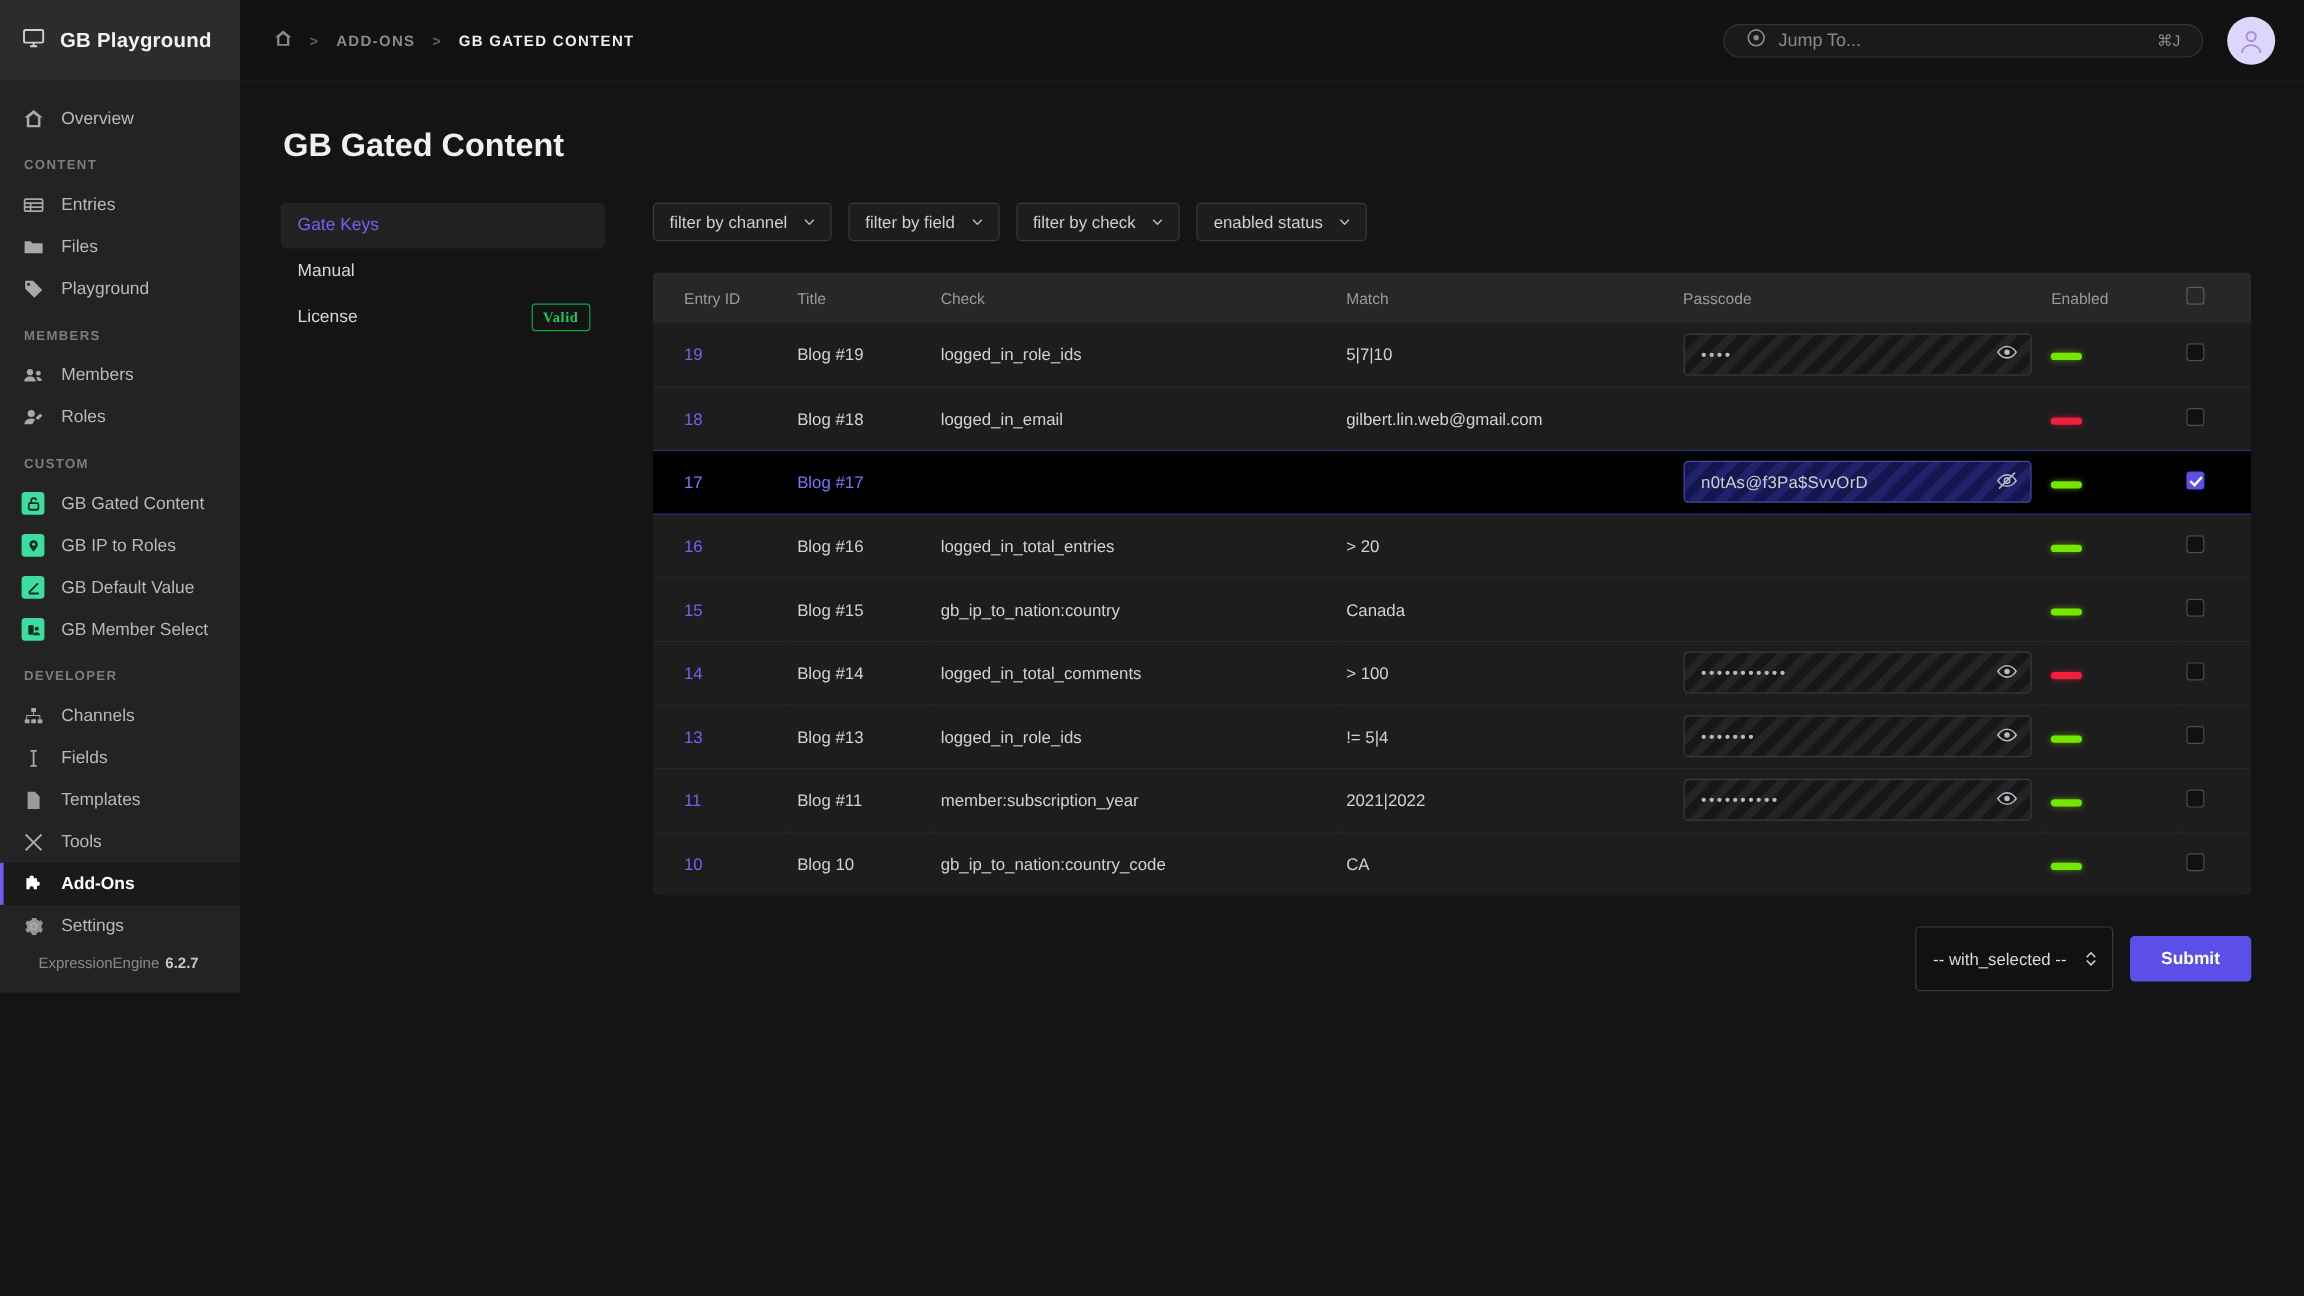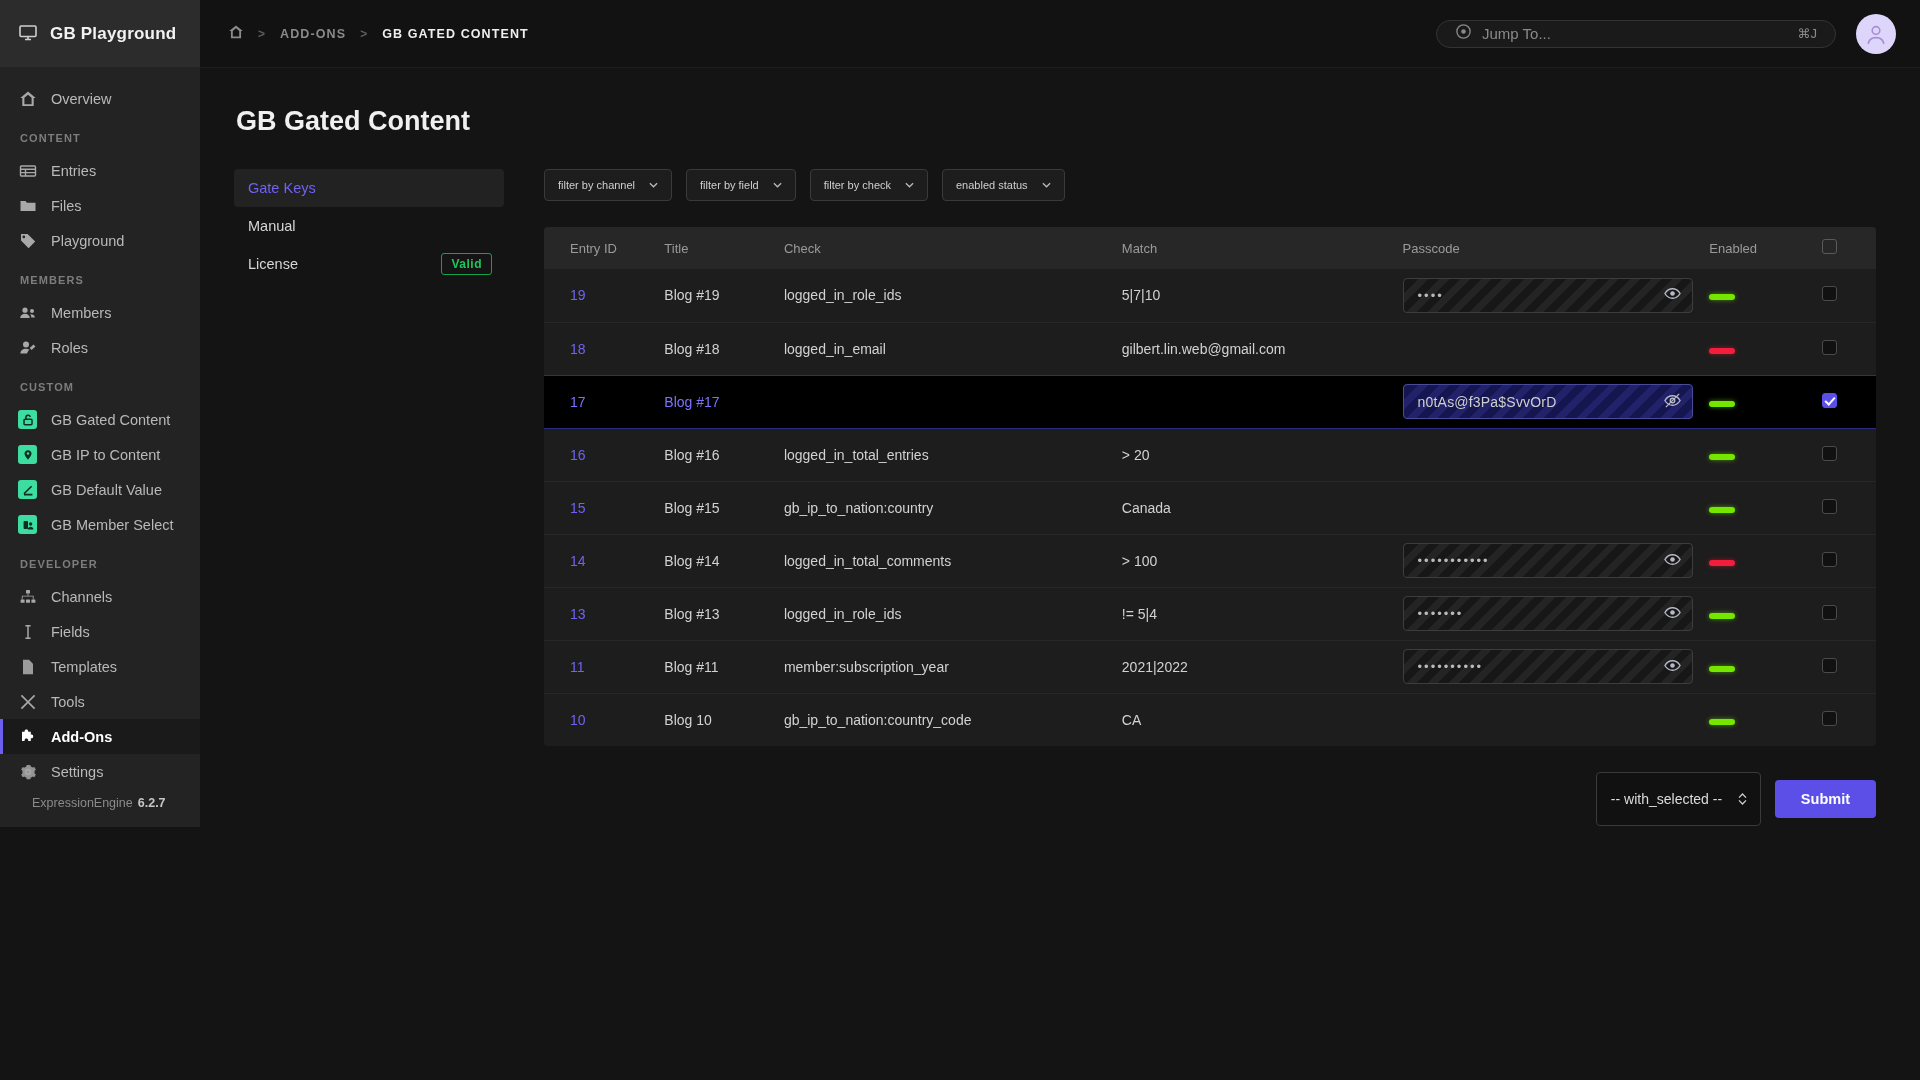--- a/index.html
+++ b/index.html
@@ -82,31 +82,31 @@
   
   .subnav { width: 270px; flex: 0 0 270px; }
   .subnav-item {
     height: 38px; display: flex; align-items: center; justify-content: space-between;
     padding: 0 12px 0 14px; border-radius: 4px; font-size: 14.5px; color: #d6d6d6; cursor: pointer;
   }
   .subnav-item.active { background: #222222; color: #6f63f2; }
   .badge-valid {
     border: 1px solid #13a049; color: #1dc75c; font-size: 12px; font-weight: bold;
     border-radius: 3px; padding: 3px 9px; letter-spacing: .5px;
-    font-family: Liberation Sans, sans-serif;
+    font-family: Liberation Serif, serif;
     text-align: right;
   }
 
   
   .panel { flex: 1 1 auto; min-width: 0; }
   .filters { display: flex; gap: 14px; margin-bottom: 26px; }
   .filter-btn {
     height: 32px; border: 1px solid #3a3a3a; border-radius: 4px; background: #1d1d1d;
     display: flex; align-items: center; gap: 14px; padding: 0 13px;
-    font-size: 11px; color: #cfcfcf; cursor: pointer;
+    font-size: 14px; color: #cfcfcf; cursor: pointer;
   }
   .caret { width: 9px; height: 6px; }
 
   .table-wrap { background: #1d1d1d; border-radius: 4px; overflow: hidden; }
   table { width: 100%; border-collapse: collapse; table-layout: fixed; }
   thead th {
     background: #272727; color: #9a9a9a; font-size: 13px; font-weight: normal;
     text-align: left; height: 42px; padding: 0 8px;
   }
   thead th:first-child { padding-left: 26px; }
@@ -256,21 +256,21 @@
             </svg>
         </span>
         <span>GB Gated Content</span>
       </div>
       <div class="nav-item">
         <span class="addon-ico">
           <svg width="12" height="12" viewBox="0 0 12 12" fill="#0d2e20">
               <path d="M6 1.2c-2 0-3.5 1.5-3.5 3.4C2.5 7 6 10.8 6 10.8S9.5 7 9.5 4.6C9.5 2.7 8 1.2 6 1.2zm0 4.6a1.3 1.3 0 1 1 0-2.6 1.3 1.3 0 0 1 0 2.6z"></path>
             </svg>
         </span>
-        <span>GB IP to Content</span>
+        <span>GB IP to Roles</span>
       </div>
       <div class="nav-item">
         <span class="addon-ico">
           <svg width="12" height="12" viewBox="0 0 12 12" fill="none" stroke="#0d2e20" stroke-width="1.6">
               <path d="M2 9.8 9.6 2.2M2 10.6h8.4"></path>
             </svg>
         </span>
         <span>GB Default Value</span>
       </div>
       <div class="nav-item">

